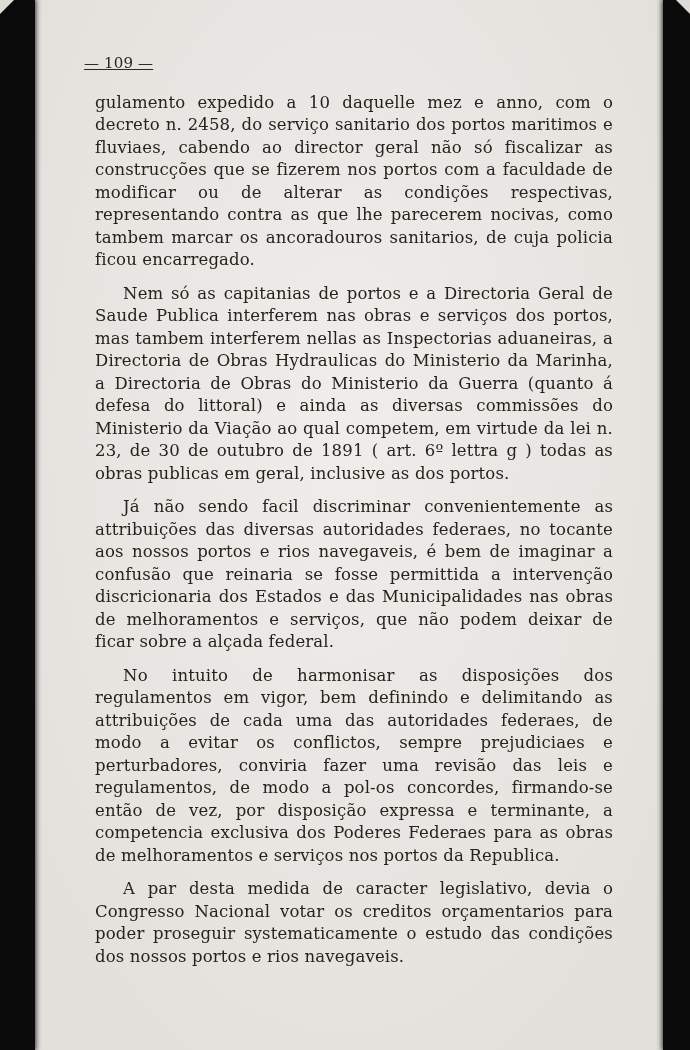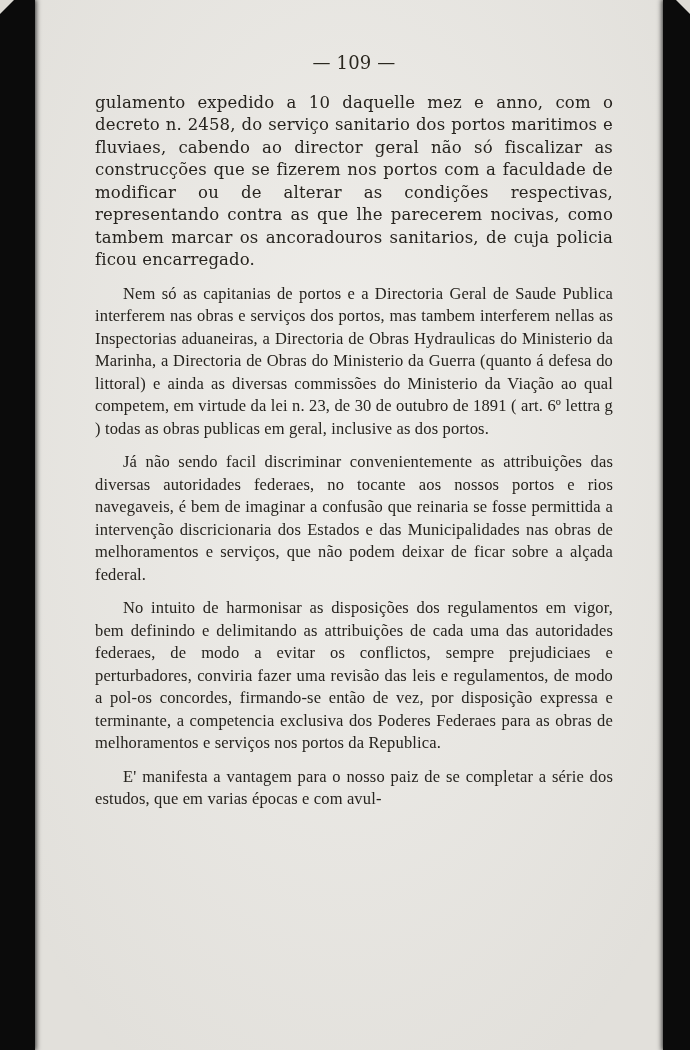--- a/index.html
+++ b/index.html
@@ -57,46 +57,45 @@
     right: 66px;
     top: 0;
     padding-top: 52px;
     color: var(--ink);
     font-family: "DejaVu Serif", "Liberation Serif", serif;
     font-size: 16.5px;
     line-height: 22.5px;
     letter-spacing: 0.15px;
   }
   .page-number {
-    text-align: center;
-    font-size: 18px;
+    font-size: 15px;
     margin-bottom: 17px;
     color: #2a271f;
+    text-decoration: underline;
   }
   .page-text p {
     margin: 11px;
     text-align: justify;
     text-justify: inter-word;
   }
   .page-text p + p {
     text-indent: 1.7em;
-    font-family: Liberation Serif, serif;
   }
 </style>
 </head>
 <body>
 
 <div class="scan">
   <div class="edge left"></div>
   <div class="edge right"></div>
 
   <div class="page-body">
     <div class="page-number">— 109 —</div>
 
     <div class="page-text">
       <p>gulamento expedido a 10 daquelle mez e anno, com o decreto n. 2458, do serviço sanitario dos portos maritimos e fluviaes, cabendo ao director geral não só fiscalizar as construcções que se fizerem nos portos com a faculdade de modificar ou de alterar as condições respectivas, representando contra as que lhe parecerem nocivas, como tambem marcar os ancoradouros sanitarios, de cuja policia ficou encarregado.</p>
       <p>Nem só as capitanias de portos e a Directoria Geral de Saude Publica interferem nas obras e serviços dos portos, mas tambem interferem nellas as Inspectorias aduaneiras, a Directoria de Obras Hydraulicas do Ministerio da Marinha, a Directoria de Obras do Ministerio da Guerra (quanto á defesa do littoral) e ainda as diversas commissões do Ministerio da Viação ao qual competem, em virtude da lei n. 23, de 30 de outubro de 1891 ( art. 6º lettra g ) todas as obras publicas em geral, inclusive as dos portos.</p>
       <p>Já não sendo facil discriminar convenientemente as attribuições das diversas autoridades federaes, no tocante aos nossos portos e rios navegaveis, é bem de imaginar a confusão que reinaria se fosse permittida a intervenção discricionaria dos Estados e das Municipalidades nas obras de melhoramentos e serviços, que não podem deixar de ficar sobre a alçada federal.</p>
       <p>No intuito de harmonisar as disposições dos regulamentos em vigor, bem definindo e delimitando as attribuições de cada uma das autoridades federaes, de modo a evitar os conflictos, sempre prejudiciaes e perturbadores, conviria fazer uma revisão das leis e regulamentos, de modo a pol-os concordes, firmando-se então de vez, por disposição expressa e terminante, a competencia exclusiva dos Poderes Federaes para as obras de melhoramentos e serviços nos portos da Republica.</p>
-      <p>E' manifesta a vantagem para o nosso paiz de se completar a série dos estudos, que em varias épocas e com avul-</p>
+      <p>A par desta medida de caracter legislativo, devia o Congresso Nacional votar os creditos orçamentarios para poder proseguir systematicamente o estudo das condições dos nossos portos e rios navegaveis.</p>
     </div>
   </div>
 </div>
 
 </body></html>

